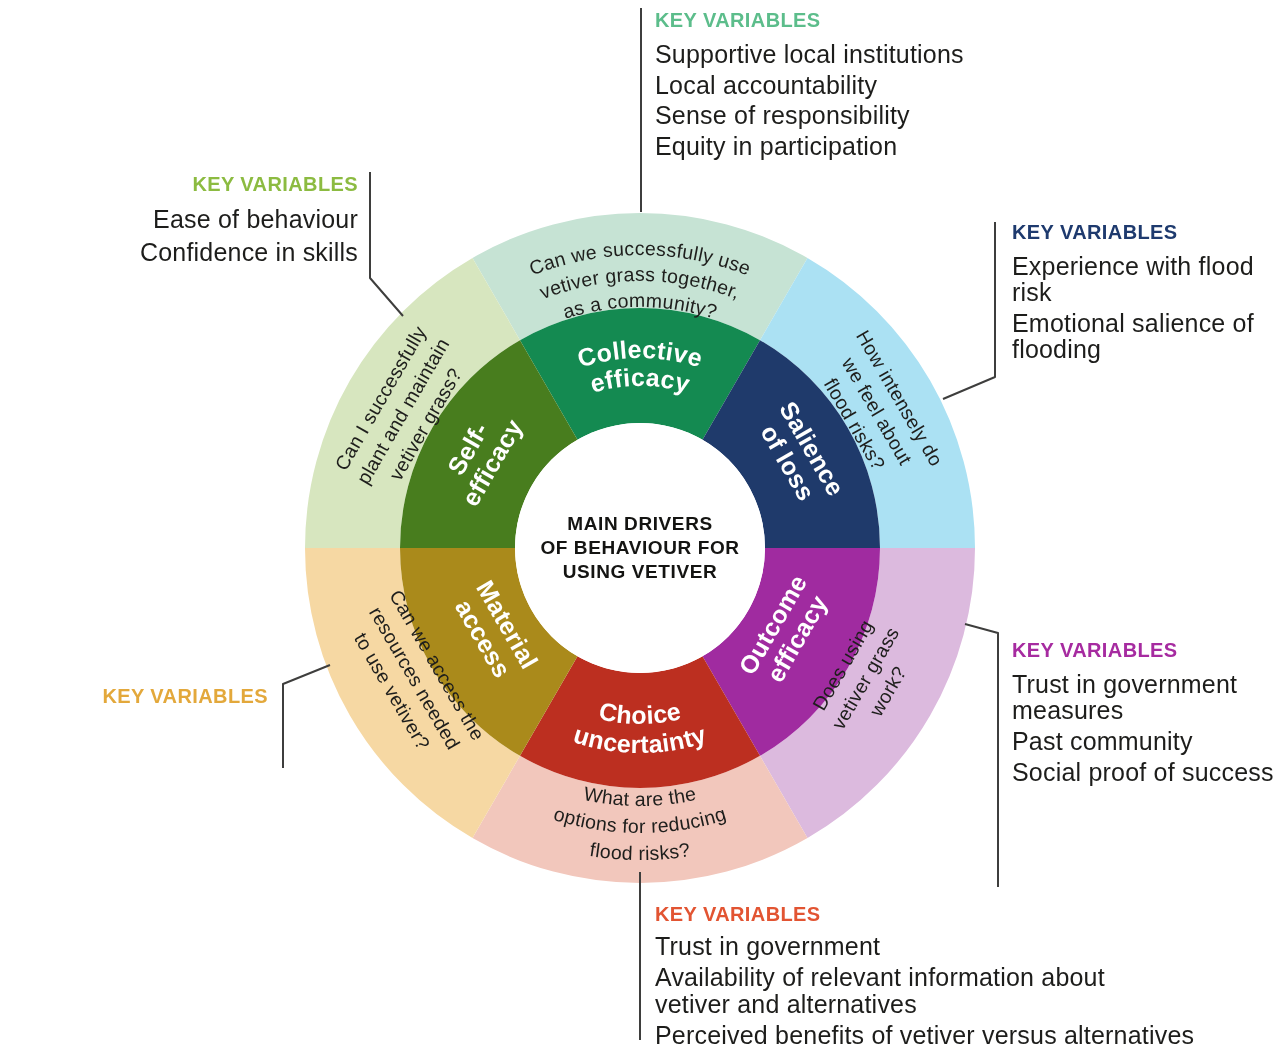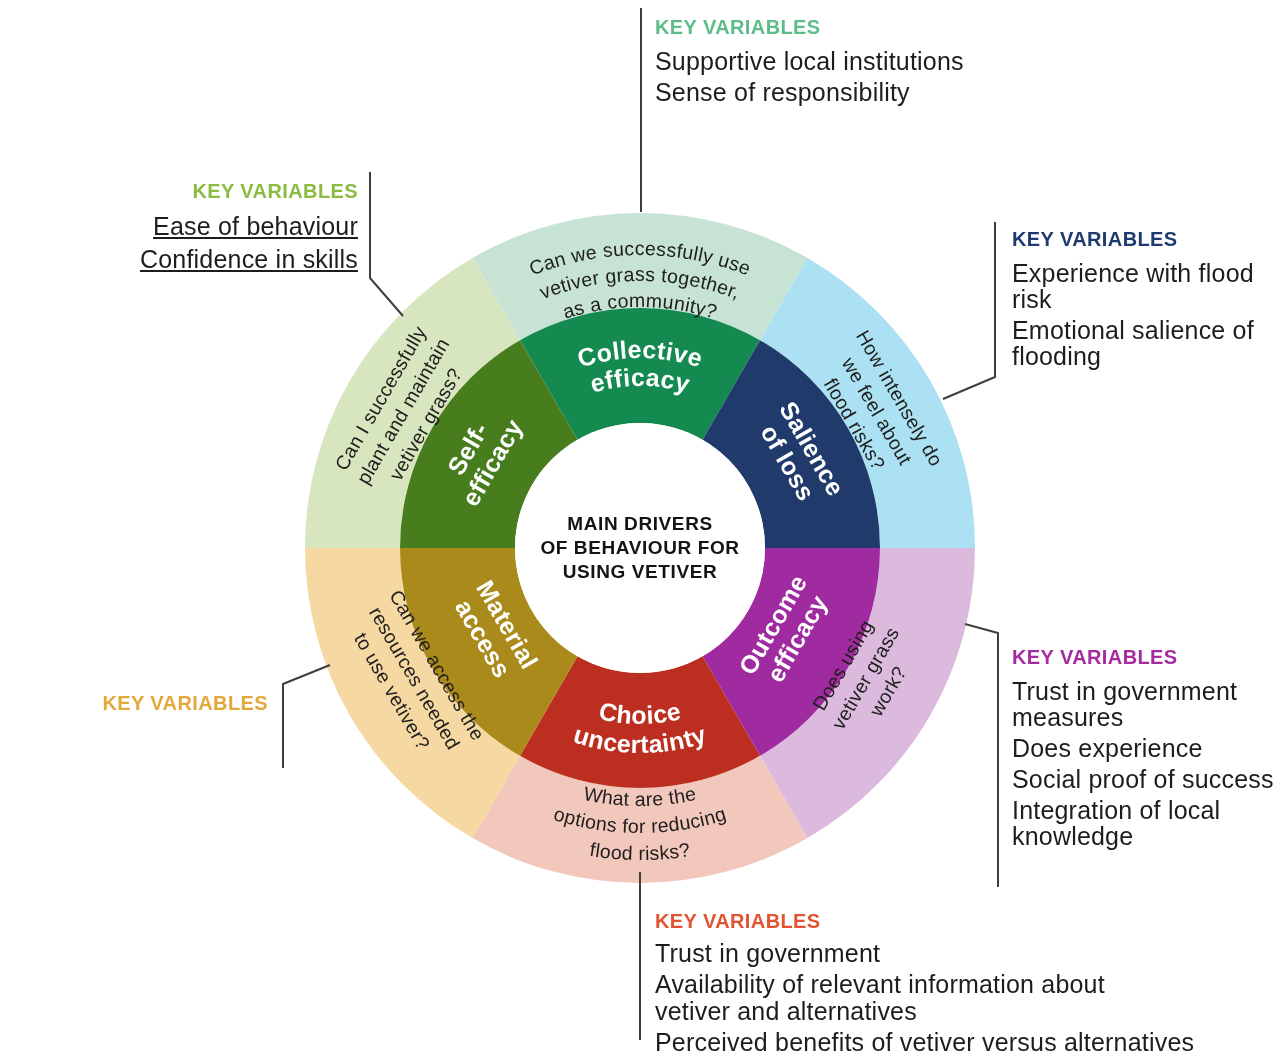--- a/index.html
+++ b/index.html
@@ -7,35 +7,35 @@
     position:relative;width:1280px;height:1052px;overflow:hidden;
     font-family:"Liberation Sans",sans-serif;background:#fff;
   }
   .stage svg{position:absolute;left:0;top:0;}
   
   .ring-q{font-size:19.5px;fill:#1e1e1c;letter-spacing:.3px;}
   .ring-label{font-size:25px;font-weight:700;fill:#ffffff;letter-spacing:.3px;}
   .center-title{font-size:19px;font-weight:700;fill:#141412;letter-spacing:.6px;}
   .connector{fill:none;stroke:#3e3e3d;stroke-width:2;stroke-linejoin:round;stroke-linecap:butt;}
   
-  .kv{position:absolute;color:#1d1d1b;margin-top:7px;}
+  .kv{position:absolute;color:#1d1d1b;}
   .kv-heading{font-size:20px;font-weight:700;letter-spacing:.4px;margin-bottom:7px;line-height:24px;}
   .kv-item{font-size:25px;white-space:pre-line;letter-spacing:.2px;}
   .kv-0{left:655px;top:8px;}
   .kv-0 .kv-item{line-height:30.5px;}
   .kv-1{left:1012px;top:220px;}
   .kv-2{left:1012px;top:638px;}
   .kv-1 .kv-heading,.kv-2 .kv-heading{margin-bottom:9px;}
   .kv-1 .kv-item,.kv-2 .kv-item{line-height:26px;margin-bottom:5px;}
   .kv-3{left:655px;top:902px;}
   .kv-3 .kv-item{line-height:27px;margin-bottom:4px;}
   .kv-4{right:1012px;top:684px;text-align:right;}
   .kv-4 .kv-item{line-height:27px;}
   .kv-5{right:922px;top:172px;text-align:right;}
-  .kv-5 .kv-item{line-height:33px;text-decoration:underline;}
+  .kv-5 .kv-item{line-height:33px;}
 </style>
 </head>
 <body>
 
 <div class="stage">
 
   <svg width="1280" height="1052" viewBox="0 0 1280 1052">
     <defs>
       <path id="arcTQ1" d="M386.3 401.5 A293 293 0 0 1 893.7 401.5"></path>
       <path id="arcTQ2" d="M408.8 414.5 A267 267 0 0 1 871.2 414.5"></path>
@@ -109,38 +109,38 @@
     <text class="ring-q" text-anchor="middle" transform="translate(386.3,401.5) rotate(-60)">Can I successfully</text>
     <text class="ring-q" text-anchor="middle" transform="translate(408.8,414.5) rotate(-60)">plant and maintain</text>
     <text class="ring-q" text-anchor="middle" transform="translate(431.3,427.5) rotate(-60)">vetiver grass?</text>
     <text class="ring-label" text-anchor="middle" transform="translate(475.5,453) rotate(-60)">Self-</text>
     <text class="ring-label" text-anchor="middle" transform="translate(499.7,467) rotate(-60)">efficacy</text>
   </svg>
 
   <div class="kv kv-0">
     <div class="kv-heading" style="color: rgb(92, 189, 139);">KEY VARIABLES</div>
     <div class="kv-item">Supportive local institutions</div>
+    <div class="kv-item">Local accountability</div>
     <div class="kv-item">Sense of responsibility</div>
+    <div class="kv-item">Equity in participation</div>
   </div>
 
   <div class="kv kv-1">
     <div class="kv-heading" style="color: rgb(30, 58, 110);">KEY VARIABLES</div>
     <div class="kv-item">Experience with flood risk</div>
     <div class="kv-item">Emotional salience of
 flooding</div>
   </div>
 
   <div class="kv kv-2">
     <div class="kv-heading" style="color: rgb(166, 43, 160);">KEY VARIABLES</div>
     <div class="kv-item">Trust in government
 measures</div>
-    <div class="kv-item">Does experience</div>
+    <div class="kv-item">Past community</div>
     <div class="kv-item">Social proof of success</div>
-    <div class="kv-item">Integration of local
-knowledge</div>
   </div>
 
   <div class="kv kv-3">
     <div class="kv-heading" style="color: rgb(226, 84, 50);">KEY VARIABLES</div>
     <div class="kv-item">Trust in government</div>
     <div class="kv-item">Availability of relevant information about
 vetiver and alternatives</div>
     <div class="kv-item">Perceived benefits of vetiver versus alternatives</div>
   </div>
 

